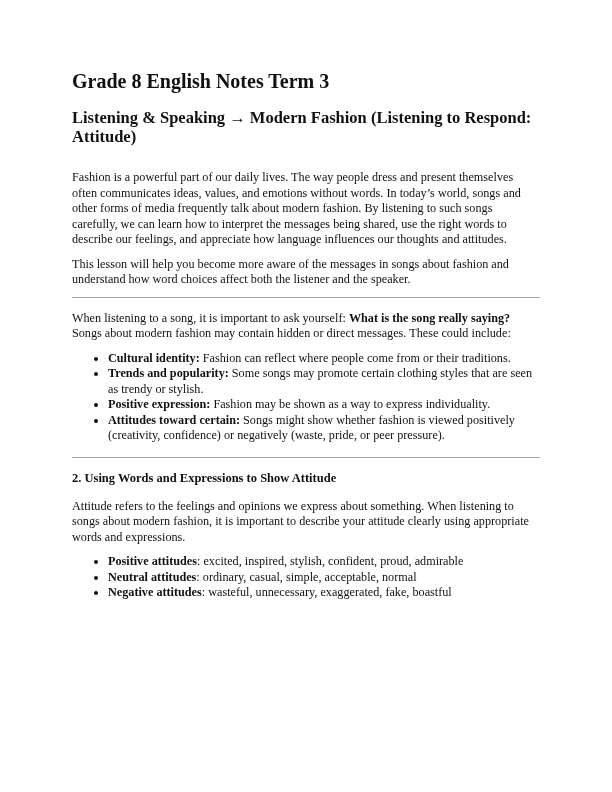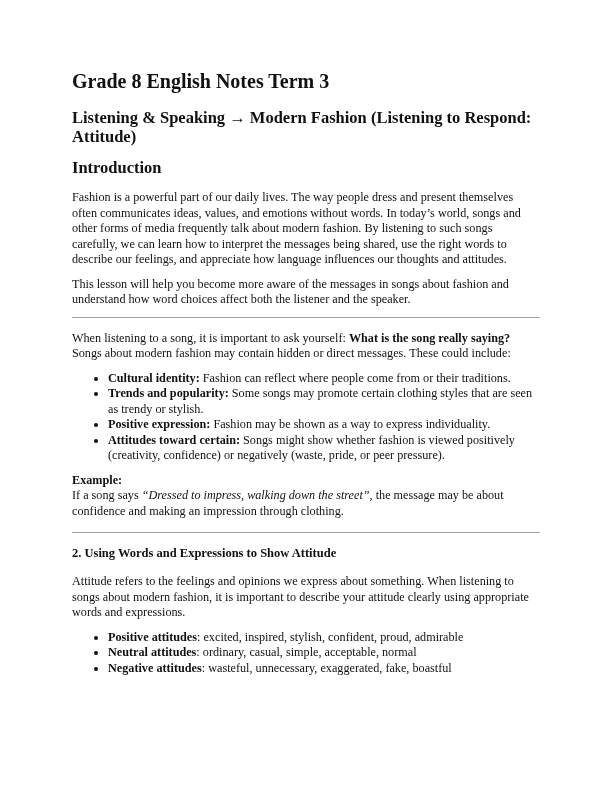--- a/index.html
+++ b/index.html
@@ -24,21 +24,21 @@
   h1 {
     font-size: 20px;
     line-height: 23px;
     font-weight: bold;
     margin: 0 0 15px 0;
   }
   h2 {
     font-size: 16.5px;
     line-height: 19px;
     font-weight: bold;
-    margin: 0 0 12px 0;
+    margin: 0 0 24px 0;
   }
   h3 {
     font-size: 16.5px;
     line-height: 19px;
     font-weight: bold;
     margin: 0 0 13px 0;
   }
   h4 {
     font-size: 12.5px;
     line-height: 15px;
@@ -80,42 +80,37 @@
 </style>
 </head>
 <body>
 
 <div class="page">
 
   <h1>Grade 8 English Notes Term 3</h1>
 
   <h2>Listening &amp; Speaking → Modern Fashion (Listening to Respond: Attitude)</h2>
 
-  <h3>Introduction</h3>
 
   <p>Fashion is a powerful part of our daily lives. The way people dress and present themselves often communicates ideas, values, and emotions without words. In today’s world, songs and other forms of media frequently talk about modern fashion. By listening to such songs carefully, we can learn how to interpret the messages being shared, use the right words to describe our feelings, and appreciate how language influences our thoughts and attitudes.</p>
 
   <p>This lesson will help you become more aware of the messages in songs about fashion and understand how word choices affect both the listener and the speaker.</p>
 
   <hr>
 
 
   <p><span>When listening to a song, it is important to ask yourself: </span><strong>What is the song really saying?</strong><span> Songs about modern fashion may contain hidden or direct messages. These could include:</span></p>
 
   <ul>
     <li><strong>Cultural identity:</strong><span> Fashion can reflect where people come from or their traditions.</span></li>
     <li><strong>Trends and popularity:</strong><span> Some songs may promote certain clothing styles that are seen as trendy or stylish.</span></li>
     <li><strong>Positive expression:</strong><span> Fashion may be shown as a way to express individuality.</span></li>
     <li><strong>Attitudes toward certain:</strong><span> Songs might show whether fashion is viewed positively (creativity, confidence) or negatively (waste, pride, or peer pressure).</span></li>
   </ul>
 
-  <div class="example">
-    <p><strong>Example:</strong></p>
-    <p><span>If a song says </span><em>“Dressed to impress, walking down the street”</em><span>, the message may be about confidence and making an impression through clothing.</span></p>
-  </div>
 
   <hr class="rule-2">
 
   <h4>2. Using Words and Expressions to Show Attitude</h4>
 
   <p>Attitude refers to the feelings and opinions we express about something. When listening to songs about modern fashion, it is important to describe your attitude clearly using appropriate words and expressions.</p>
 
   <ul>
     <li><strong>Positive attitudes</strong><span>: excited, inspired, stylish, confident, proud, admirable</span></li>
     <li><strong>Neutral attitudes</strong><span>: ordinary, casual, simple, acceptable, normal</span></li>

